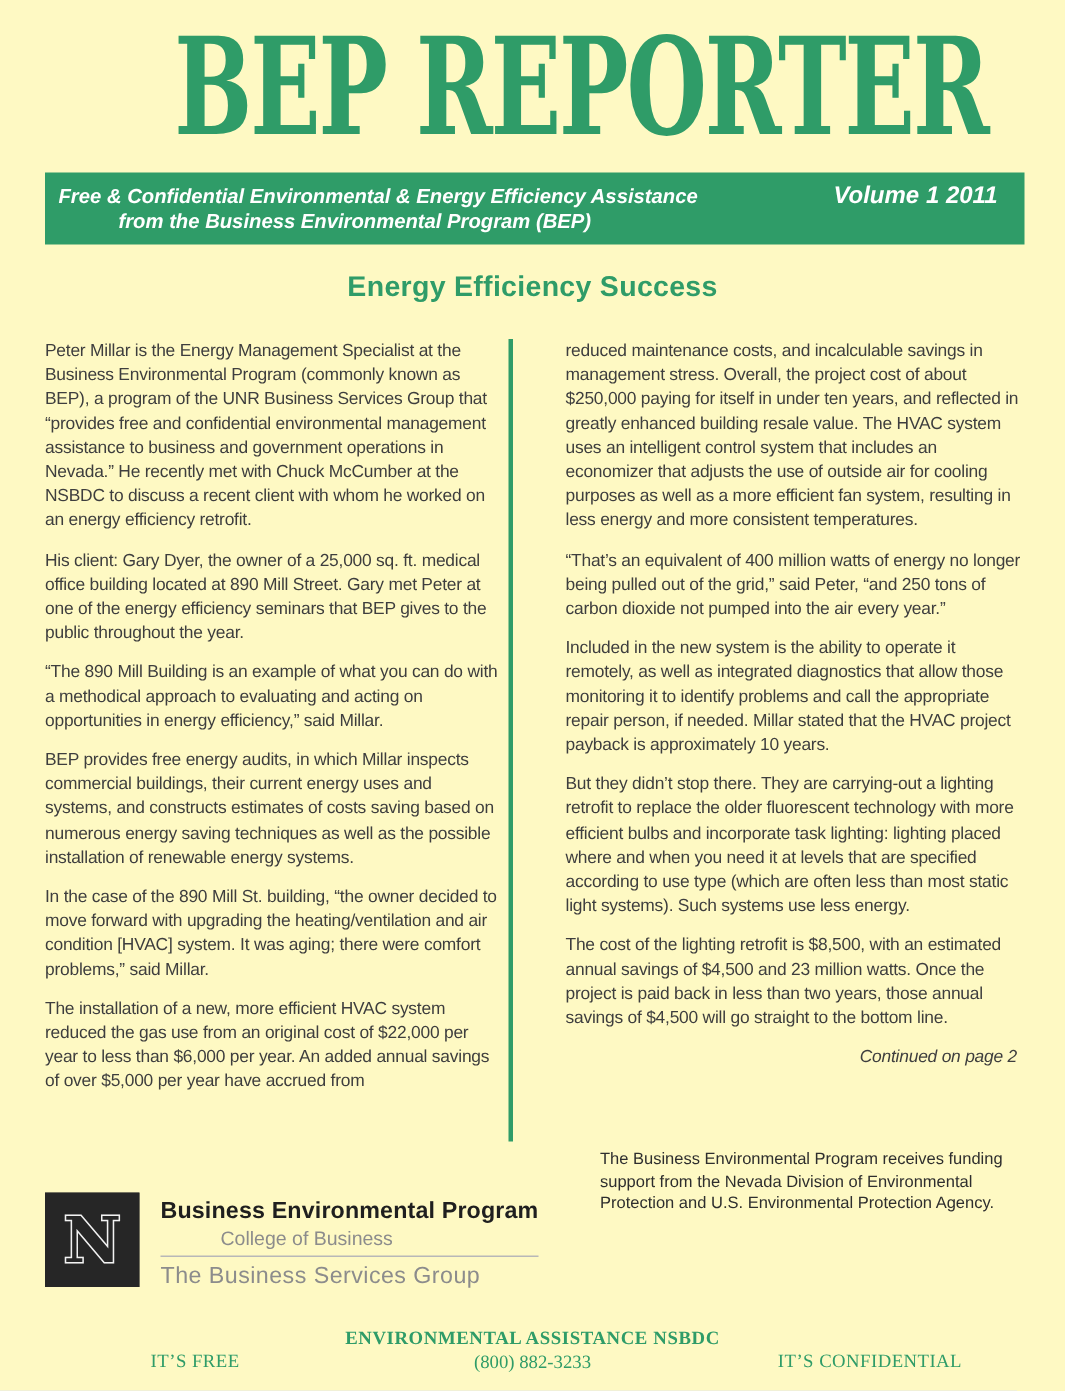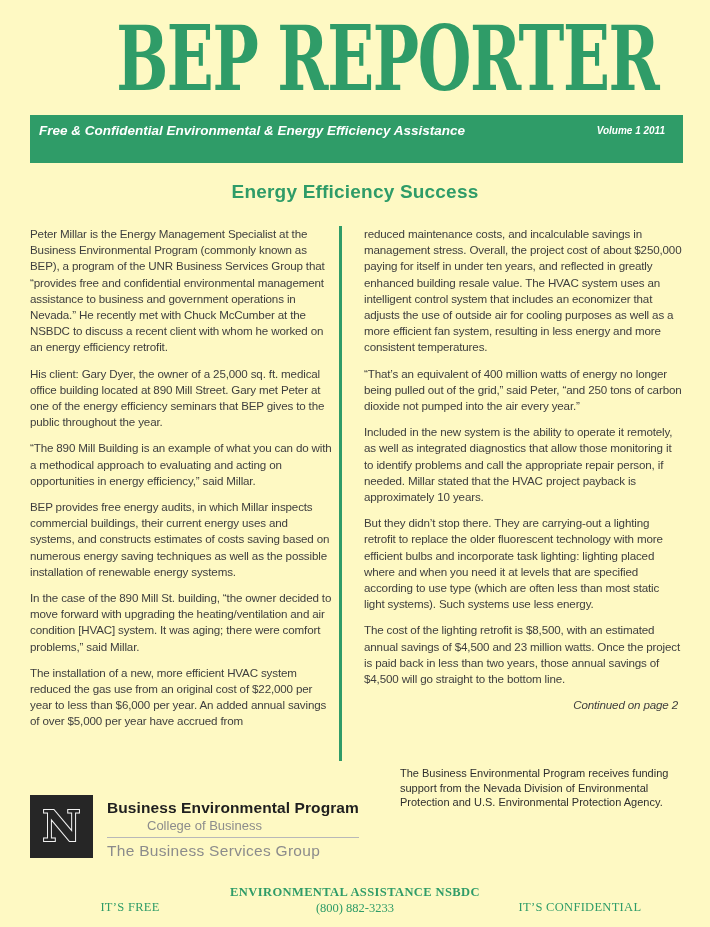--- a/index.html
+++ b/index.html
@@ -14,31 +14,31 @@
     font-size:88px;line-height:104px;color:var(--green);letter-spacing:-2px;
     transform:scale(0.70,1.02);transform-origin:center center;white-space:nowrap;
   }
   
   .banner{
     position:absolute;top:115px;left:30px;right:27px;height:48px;background:var(--green);
     color:#ffffff;font-style:italic;font-weight:bold;box-sizing:border-box;
     display:flex;justify-content:space-between;padding:7px 18px 0 9px;font-size:13.5px;line-height:17px;
   }
   .banner-line2{padding-left:40px;}
-  .banner-volume{font-size:10px;white-space:nowrap;}
+  .banner-volume{font-size:16px;white-space:nowrap;}
   
   .article-heading{
     position:absolute;top:181px;left:0;right:0;text-align:center;
     color:var(--green);font-size:19px;font-weight:bold;letter-spacing:0.2px;
   }
   .columns{position:absolute;top:226px;left:30px;right:28px;display:flex;}
   .col{color:var(--body);font-size:11.6px;line-height:16.2px;letter-spacing:-0.15px;}
   .col p{margin:0 0 10px 0;}
   .col-left{width:303px;}
-  .col-right{flex:1;}
+  .col-right{flex:1;margin-left:13px;}
   .col-divider{width:3px;background:var(--green);margin:0 22px 0 6px;height:535px;flex:none;}
   .continued{text-align:right;font-style:italic;padding-right:4px;}
   
   .brandbar{position:absolute;top:795px;left:30px;display:flex;align-items:flex-start;}
   .n-logo{width:63px;height:63px;background:#262626;flex:none;}
   .brand-text{margin-left:14px;padding-top:4px;}
   .brand-org{font-size:15.5px;font-weight:bold;color:#1f1f1f;letter-spacing:0.1px;}
   .brand-college{font-size:13px;color:#8c8c8c;margin-top:1px;margin-left:40px;}
   .brand-rule{width:252px;height:1px;background:#b8b8b8;margin:4px 0 4px 0;}
   .brand-group{font-size:15.5px;color:#8c8c8c;letter-spacing:0.3px;}
@@ -62,20 +62,21 @@
 
 <div class="page">
 
   <div class="masthead">
     <span class="masthead-title">BEP REPORTER</span>
   </div>
 
   <div class="banner">
     <div>
       <div class="banner-line1">Free &amp; Confidential Environmental &amp; Energy Efficiency Assistance</div>
+      <div class="banner-line2">from the Business Environmental Program (BEP)</div>
     </div>
     <div class="banner-volume">Volume 1 2011</div>
   </div>
 
   <div class="article-heading">Energy Efficiency Success</div>
 
   <div class="columns">
     <div class="col col-left">
       <p>Peter Millar is the Energy Management Specialist at the Business Environmental Program (commonly known as BEP), a program of the UNR Business Services Group that “provides free and confidential environmental management assistance to business and government operations in Nevada.” He recently met with Chuck McCumber at the NSBDC to discuss a recent client with whom he worked on an energy efficiency retrofit.</p>
       <p>His client: Gary Dyer, the owner of a 25,000 sq. ft. medical office building located at 890 Mill Street. Gary met Peter at one of the energy efficiency seminars that BEP gives to the public throughout the year.</p>

